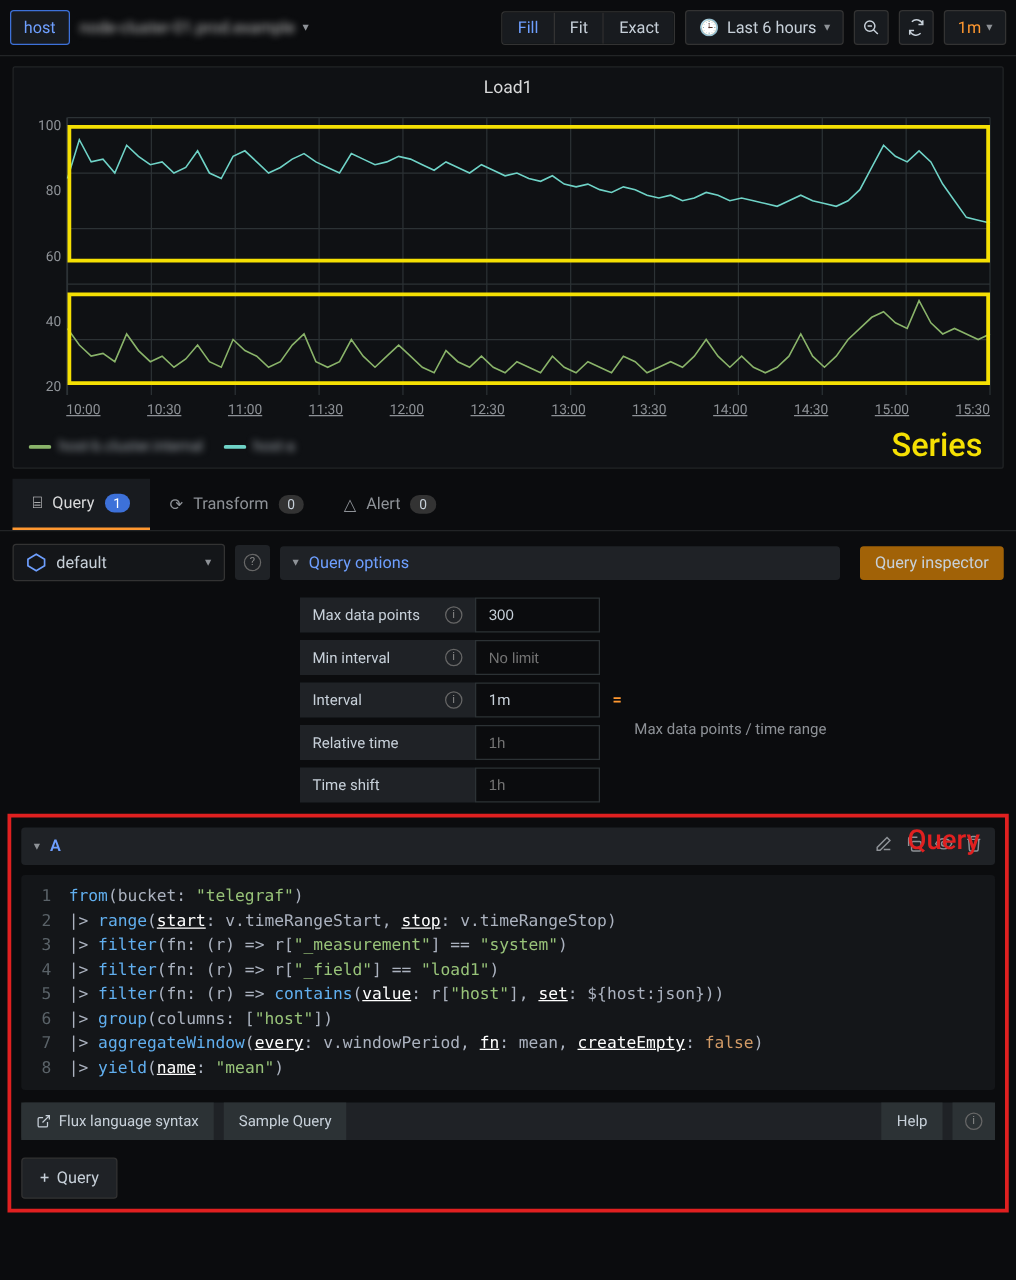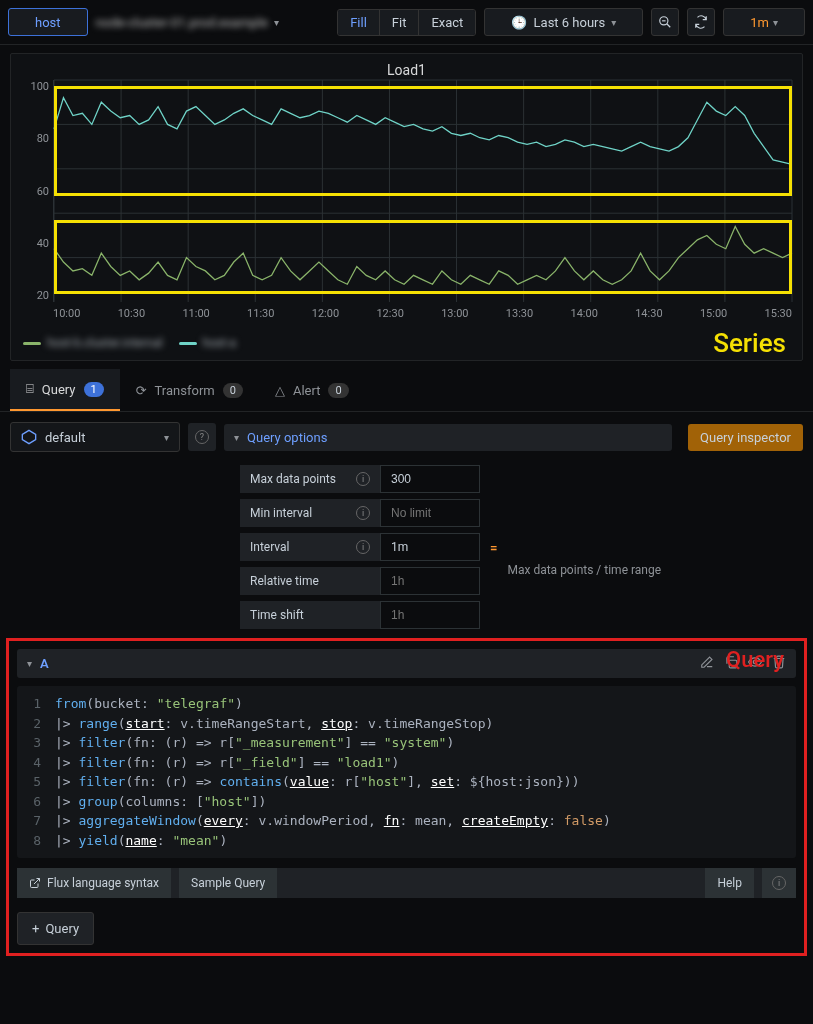--- a/index.html
+++ b/index.html
@@ -1,36 +1,36 @@
 <!DOCTYPE html>
 <html><head>
 <meta charset="utf-8">
 <style>
 * { margin: 0; padding: 0; box-sizing: border-box; }
 body { background: #0b0c0e; color: #c7d0d9; font-family: -apple-system, BlinkMacSystemFont, "Segoe UI", Roboto, sans-serif; font-size: 13px; width: 813px; }
 .toolbar { display: flex; align-items: center; padding: 8px; gap: 8px; border-bottom: 1px solid #222426; }
-.pill { display: inline-flex; align-items: center; padding: 4px 26px; border: 1px solid #333; border-radius: 3px; background: #181b1f; cursor: pointer; height: 28px; }
+.pill { display: inline-flex; align-items: center; padding: 4px 10px; border: 1px solid #333; border-radius: 3px; background: #181b1f; cursor: pointer; height: 28px; }
 .pill.blue-border { border-color: #3d71d9; color: #6e9fff; }
 .host-select { display: flex; align-items: center; flex: 1; gap: 6px; }
 .host-value { filter: blur(3px); color: #bbb; }
 .btn-group { display: flex; border: 1px solid #333; border-radius: 3px; overflow: hidden; }
 .btn-group .seg { padding: 5px 12px; background: #181b1f; cursor: pointer; border-right: 1px solid #333; }
 .btn-group .seg:last-child { border-right: none; }
 .btn-group .seg.active { color: #6e9fff; }
 .icon-btn { width: 28px; height: 28px; display: inline-flex; align-items: center; justify-content: center; border: 1px solid #333; border-radius: 3px; background: #181b1f; cursor: pointer; }
 .orange { color: #ff9830; }
 .panel-area { padding: 8px 10px; }
 .chart-card { background: #0f1114; border: 1px solid #222426; border-radius: 2px; padding: 8px 10px 4px; position: relative; }
-.chart-title { text-align: center; font-size: 14px; color: #d8d9da; margin-bottom: 2px; }
+.chart-title { text-align: center; font-size: 14px; color: #d8d9da; margin-bottom: 16px; }
 .chart-plot { position: relative; height: 250px; }
 .y-axis { position: absolute; left: 0; top: 0; bottom: 28px; width: 32px; display: flex; flex-direction: column; justify-content: space-between; text-align: right; font-size: 11px; color: #8e9297; padding-right: 4px; }
 .plot-area { position: absolute; left: 32px; right: 0; top: 0; bottom: 28px; border-left: 1px solid #2c3235; }
 .plot-area svg { position: absolute; inset: 0; width: 100%; height: 100%; }
 .grid-line { stroke: #2c3235; stroke-width: 1; }
-.x-axis { position: absolute; left: 32px; right: 0; bottom: 10px; display: flex; justify-content: space-between; font-size: 11px; color: #8e9297; }
+.x-axis { position: absolute; left: 32px; right: 0; bottom: 10px; display: flex; justify-content: space-between; font-size: 11px; color: #8e9297; text-decoration: underline; }
 .yellow-box { position: absolute; border: 3px solid #f5e003; pointer-events: none; }
 .legend { display: flex; gap: 16px; padding: 6px 2px; font-size: 12px; color: #9aa0a6; }
 .legend-item { display: flex; align-items: center; gap: 6px; }
 .legend-swatch { width: 18px; height: 3px; border-radius: 2px; }
 .series-label { position: absolute; right: 16px; bottom: 2px; color: #f5e003; font-size: 26px; font-weight: 500; }
 .tabs { display: flex; align-items: center; padding: 0 10px; border-bottom: 1px solid #222426; }
 .tab { display: flex; align-items: center; gap: 8px; padding: 12px 16px; cursor: pointer; color: #8e9297; }
 .tab.active { background: #181b1f; color: #d8d9da; border-bottom: 2px solid #ff9830; }
 .badge { background: #333; border-radius: 10px; padding: 1px 7px; font-size: 11px; color: #c7d0d9; }
 .tab.active .badge { background: #3d71d9; color: #fff; }

